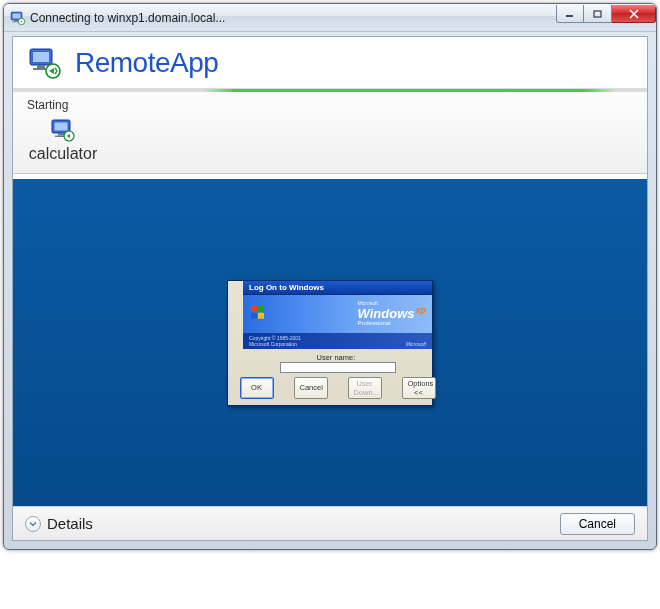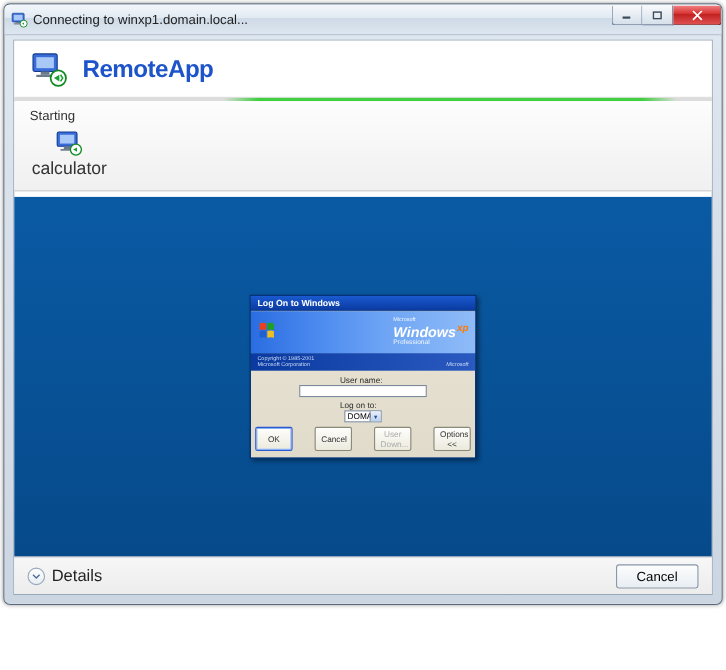--- a/index.html
+++ b/index.html
@@ -77,22 +77,22 @@
     display: flex;
     align-items: center;
     padding: 0 14px;
     background: #fff;
   }
   .header-band .app-icon {
     width: 36px; height: 36px;
     margin-right: 12px;
   }
   .header-band .app-title {
-    font-size: 22px;
-    font-weight: bold;
+    font-size: 28px;
+    font-weight: normal;
     color: #1d54c9;
     letter-spacing: -0.5px;
   }
   .progress-strip {
     height: 3px;
     background: linear-gradient(to right, #dcdcdc 0%, #dcdcdc 30%, #3fcf3f 35%, #3fcf3f 90%, #dcdcdc 95%);
   }
   .starting-panel {
     background: linear-gradient(to bottom, #fdfdfd, #f0f0f0);
     border-bottom: 1px solid #c8c8c8;
@@ -130,20 +130,21 @@
     align-items: center;
     justify-content: center;
   }
 
   .logon-box {
     width: 206px;
     background: linear-gradient(to bottom, #e8e3d4, #e0dbca);
     border: 1px solid #002a6a;
     box-shadow: 2px 2px 4px rgba(0,0,0,0.4);
     font-size: 8px;
+    padding-left: 15px;
   }
   .logon-title {
     background: linear-gradient(to bottom, #1a5ad0, #0a3aa0);
     color: #fff;
     padding: 2px 6px;
     font-size: 8px;
     font-weight: bold;
     border-bottom: 1px solid #003080;
   }
   .logon-banner {
@@ -362,27 +363,20 @@
         </div>
         <div class="logon-copy">
           <span><span>Copyright © 1985-2001</span><br><span>Microsoft Corporation</span></span>
           <span style="font-style:italic; align-self:flex-end;">Microsoft</span>
         </div>
         <div class="logon-form">
           <div class="logon-row">
             <label>User name:</label>
             <input type="text" value="" style="">
           </div>
-          <div class="logon-row">
-            <label>Log on to:</label>
-            <div class="combo">
-              <span>DOMAIN</span>
-              <div class="drop-btn">▾</div>
-            </div>
-          </div>
           <div class="logon-buttons">
             <button class="default">OK</button>
             <button>Cancel</button>
             <button disabled="">User Down...</button>
             <button>Options &lt;&lt;</button>
           </div>
         </div>
       </div>
 
     </div>

